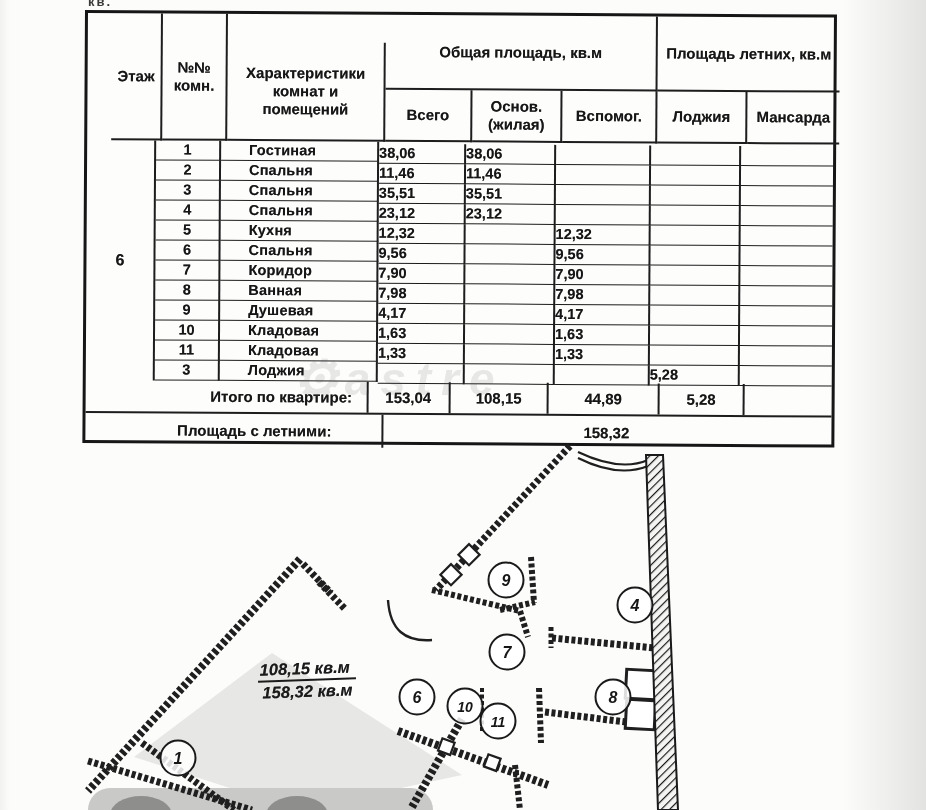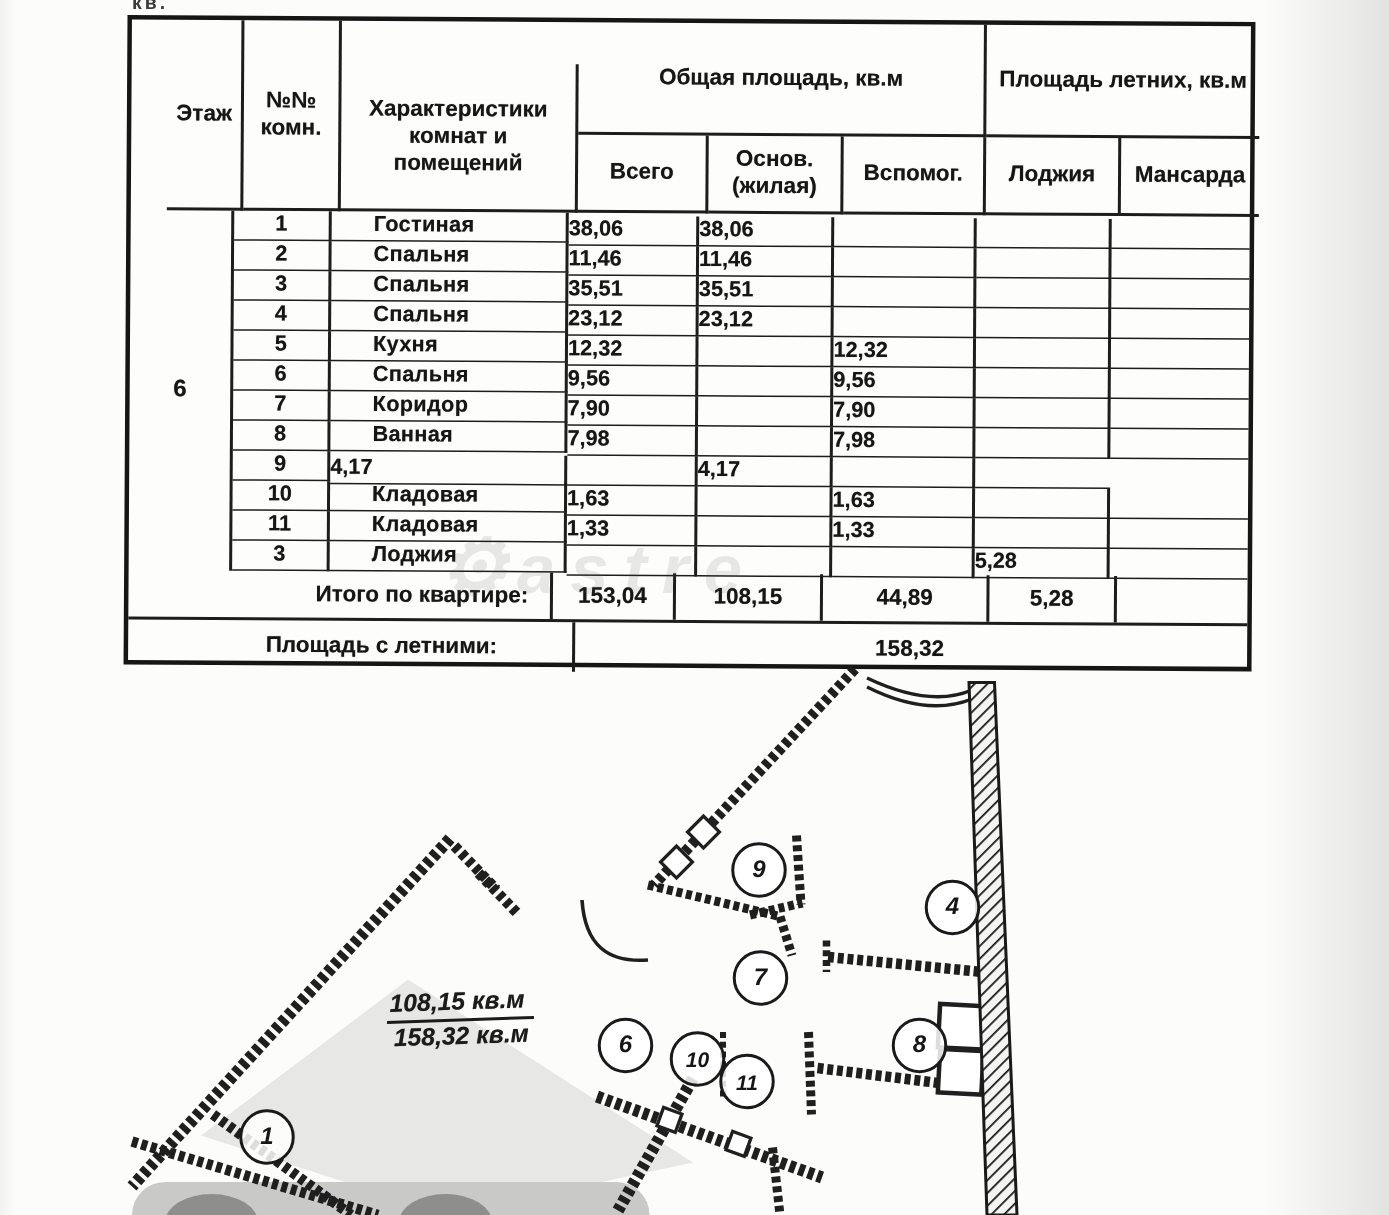--- a/index.html
+++ b/index.html
@@ -163,20 +163,21 @@
           <div class="c-no">8</div>
           <div class="c-name">Ванная</div>
           <div class="c-num">7,98</div>
           <div class="c-num"></div>
           <div class="c-num">7,98</div>
           <div class="c-num"></div>
           <div class="c-num"></div>
         </div>
         <div class="t-row">
           <div class="c-no">9</div>
+          <div class="c-name">Душевая</div>
           <div class="c-num">4,17</div>
           <div class="c-num"></div>
           <div class="c-num">4,17</div>
           <div class="c-num"></div>
           <div class="c-num"></div>
         </div>
         <div class="t-row">
           <div class="c-no">10</div>
           <div class="c-name">Кладовая</div>
           <div class="c-num">1,63</div>

